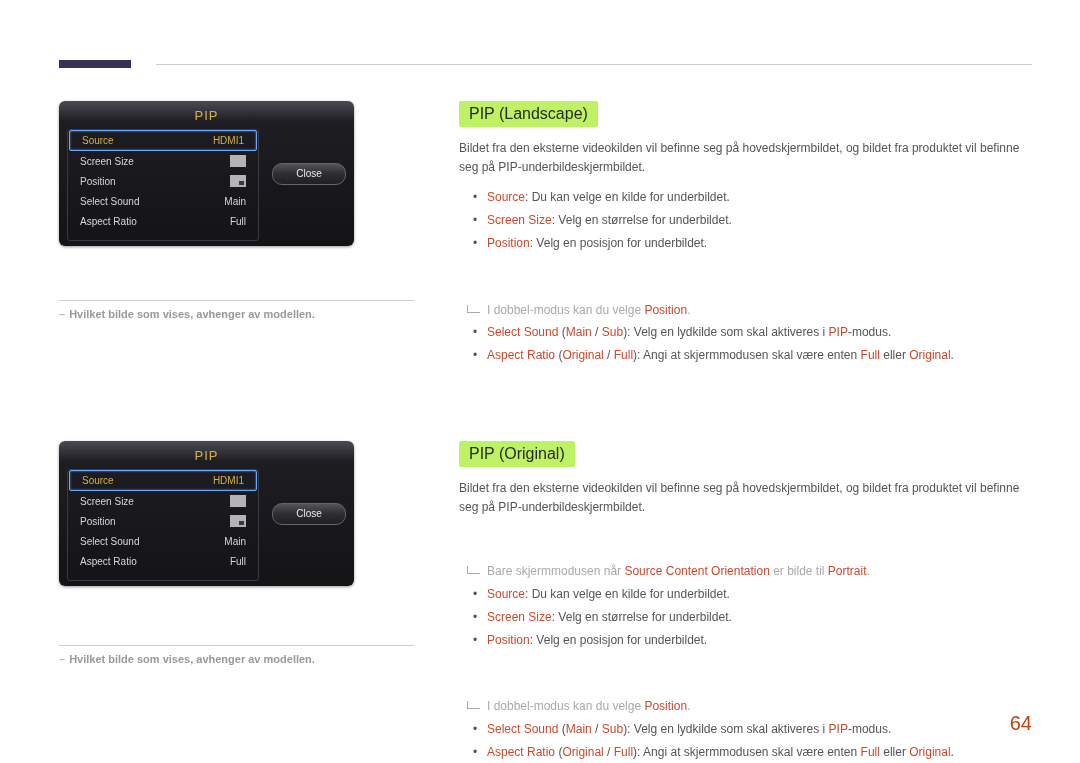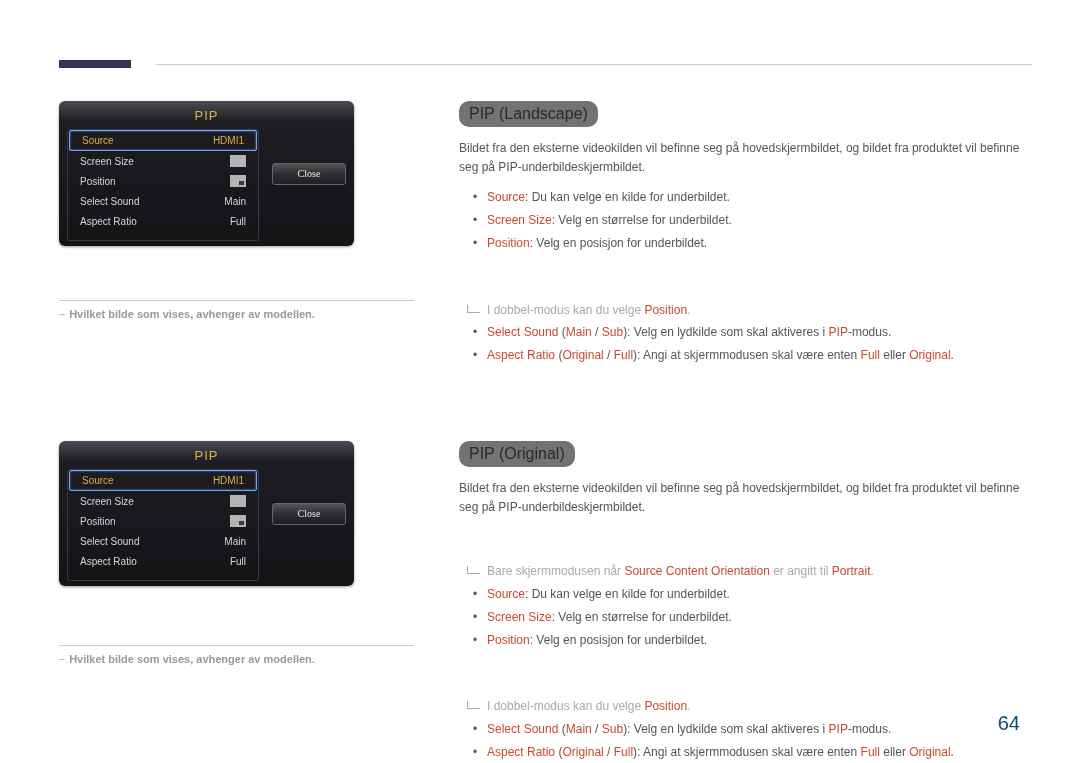--- a/index.html
+++ b/index.html
@@ -20,22 +20,22 @@
     width: 72px; height: 8px;
     background: #3a2f55;
   }
   .top-rule {
     position: absolute;
     left: 156px; top: 64px; right: 48px;
     border-top: 1px solid #ccc;
   }
   .page-num {
     position: absolute;
-    right: 60px; bottom: 28px;
-    font-size: 20px; color: #0c4a6e;
+    right: 48px; bottom: 28px;
+    font-size: 20px; color: #c2410c;
   }
 
   
   .osd {
     position: absolute;
     width: 295px; height: 145px;
     border-radius: 6px;
     background: linear-gradient(#4b4b54, #1d1d22 14%, #141417 100%);
     box-shadow: 0 1px 3px rgba(0,0,0,0.4);
     color: #ddd;
@@ -82,47 +82,46 @@
     width: 5px; height: 4px;
     background: #3a3a3a;
   }
   .osd .close-btn {
     position: absolute;
     right: 8px; top: 62px;
     width: 72px; height: 20px;
     line-height: 20px; text-align: center;
     background: linear-gradient(#555 0%, #2d2d32 50%, #1f1f24 100%);
     border: 1px solid #666;
-    border-radius: 3px;
+    border-radius: 10px;
     color: #eaeaea;
     font-size: 10px;
-    font-family: Liberation Serif, serif;
   }
 
   .caption-rule {
     position: absolute;
     width: 355px; height: 0;
     border-top: 1px solid #ccc;
   }
   .caption {
     position: absolute;
     width: 360px;
     font-size: 11px; color: #999; font-weight: bold;
   }
   .caption .dash { color: #bbb; margin-right: 4px;}
 
   
   .rcol { position: absolute; left: 459px; right: 48px; }
   .h2 {
     display: inline-block;
-    background: #737373;
+    background: #bef264;
     color: #2a2a2a;
     font-size: 16px;
     padding: 4px 10px;
-    border-radius: 10px;
+    border-radius: 2px;
     margin-bottom: 12px;
   }
   .para {
     font-size: 12px; color: #555; line-height: 1.55;
     margin-bottom: 10px;
   }
   ul.bul {
     list-style: none; padding: 0; margin: 0 0 6px 0;
   }
   ul.bul > li {
@@ -232,21 +231,21 @@
       </li>
       <li>
         <span class="hl">Aspect Ratio</span><span> (</span><span class="hl">Original</span><span> / </span><span class="hl">Full</span><span>): Angi at skjermmodusen skal være enten </span><span class="hl">Full</span><span> eller </span><span class="hl">Original</span><span>.</span>
       </li>
     </ul>
   </div>
 
   <div class="rcol" style="top:441px;">
     <div class="h2">PIP (Original)</div>
     <div class="para">Bildet fra den eksterne videokilden vil befinne seg på hovedskjermbildet, og bildet fra produktet vil befinne seg på PIP-underbildeskjermbildet.</div>
-    <div class="note"><span>Bare skjermmodusen når </span><span class="hl">Source Content Orientation</span><span> er angitt til </span><span class="hl">Portrait</span><span>.</span></div>
+    <div class="note"><span>Bare skjermmodusen når </span><span class="hl">Source Content Orientation</span><span> er bilde til </span><span class="hl">Portrait</span><span>.</span></div>
     <ul class="bul">
       <li><span class="hl">Source</span><span>: Du kan velge en kilde for underbildet.</span></li>
       <li><span class="hl">Screen Size</span><span>: Velg en størrelse for underbildet.</span></li>
       <li><span class="hl">Position</span><span>: Velg en posisjon for underbildet.</span></li>
     </ul>
     <div class="note"><span>I dobbel-modus kan du velge </span><span class="hl">Position</span>.</div>
     <ul class="bul">
       <li>
         <span class="hl">Select Sound</span><span> (</span><span class="hl">Main</span><span> / </span><span class="hl">Sub</span><span>): Velg en lydkilde som skal aktiveres i </span><span class="hl">PIP</span><span>-modus.</span>
       </li>

